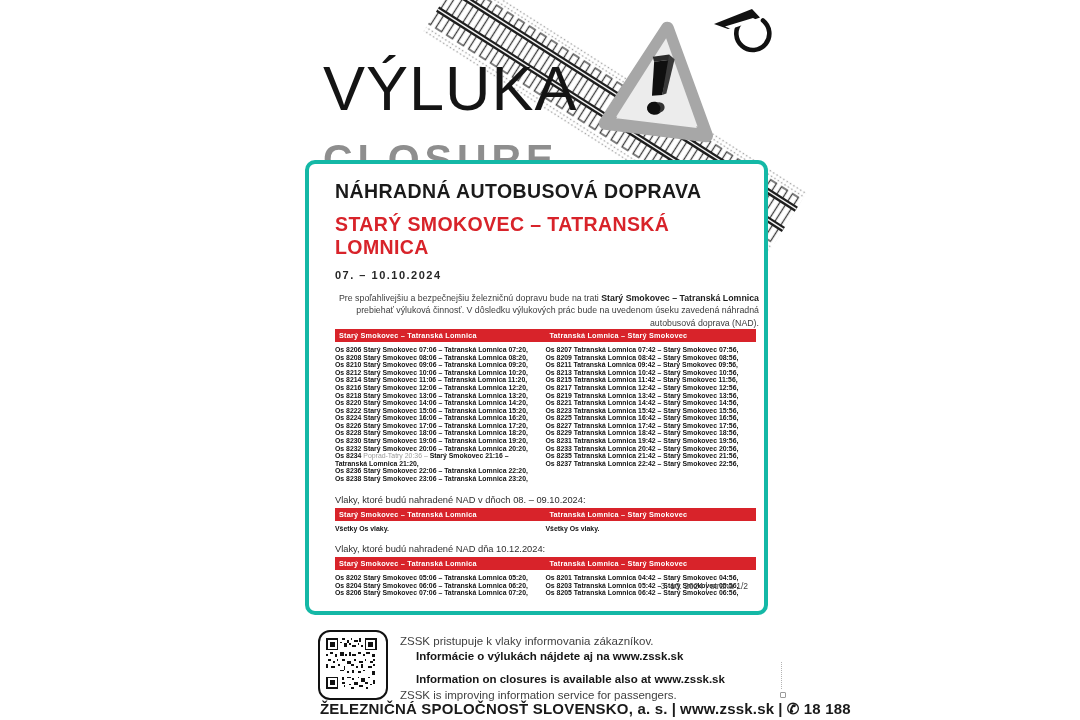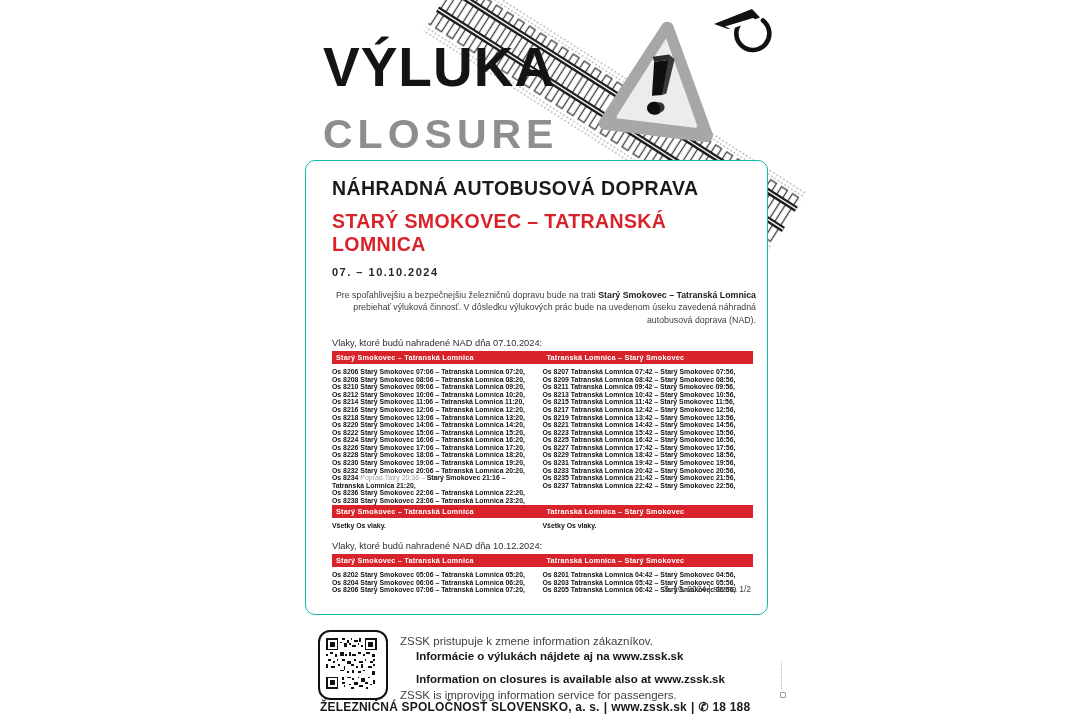--- a/index.html
+++ b/index.html
@@ -4,26 +4,26 @@
 <style>
   html,body{margin:0;padding:0;background:#fff;}
   .artboard{position:relative;width:1080px;height:720px;background:#fff;overflow:hidden;
             font-family:"Liberation Sans",sans-serif;margin:0 auto;}
 
   
   .deco{position:absolute;left:0;top:0;width:1080px;height:720px;z-index:1;pointer-events:none;}
 
   
   .headline{position:absolute;left:323px;top:40px;z-index:2;line-height:1;}
-  .headline .sk{font-size:55px;font-weight:700;letter-spacing:1px;color:#141414;}
+  .headline .sk{font-size:63px;font-weight:400;letter-spacing:1px;color:#141414;margin-top:17px;}
   .headline .en{font-size:41px;font-weight:700;letter-spacing:5px;color:#8e8e8e;margin-top:19px;}
 
   
   .card{position:absolute;left:305px;top:160px;width:463px;height:455px;z-index:3;
-        background:#fff;border:1px solid #14b8a6;border-radius:10px;box-sizing:border-box;
+        background:#fff;border:4px solid #14b8a6;border-radius:10px;box-sizing:border-box;
         padding:16px 14px 14px 26px;}
   .card h1{margin:0;font-size:19.5px;font-weight:700;color:#1a1a1a;letter-spacing:.4px;}
   .card h2{margin:10px 0 0;font-size:19.5px;font-weight:700;letter-spacing:.4px;}
   .card h3{margin:10px 0 0;font-size:11px;font-weight:700;letter-spacing:1.5px;color:#262626;}
   .intro{margin-top:11px;width:424px;font-size:8.8px;line-height:1.4;color:#3d3d3d;text-align:right;}
   .intro b{color:#1c1c1c;}
 
   .sec-label{margin:12px 0 3px;font-size:9.3px;color:#2e2e2e;}
   .sec-bar{display:flex;width:421px;height:13px;align-items:center;}
   .sec-col-h{width:50%;box-sizing:border-box;padding-left:4px;font-size:7.3px;font-weight:700;
@@ -37,21 +37,21 @@
 
   
   .qr-wrap{position:absolute;left:318px;top:630px;z-index:3;width:70px;height:70px;
            border:2.5px solid #111;border-radius:12px;box-sizing:border-box;padding:6px;background:#fff;}
   .info{position:absolute;left:400px;top:634px;z-index:3;}
   .info .ln{font-size:11.5px;line-height:1.32;color:#3f3f3f;}
   .info .ln.b{font-weight:700;color:#161616;margin-left:16px;}
   .info .gap{height:8px;}
 
   
-  .footer{position:absolute;left:320px;top:700px;z-index:3;font-size:12px;font-weight:700;
+  .footer{position:absolute;left:320px;top:700px;z-index:3;font-size:15px;font-weight:700;
           color:#1a1a1a;letter-spacing:.2px;}
   .footer .sep{margin:0 4px;}
 
   
   .credit{position:absolute;left:781px;top:662px;width:1px;height:27px;border-left:1px dotted #b3b3b3;z-index:3;}
   .credit .dot{position:absolute;left:-2px;top:30px;width:4px;height:4px;border:1px solid #9a9a9a;
                border-radius:1px;background:#fff;}
 </style>
 </head>
 <body>
@@ -104,21 +104,20 @@
   </div>
 
   <div class="card">
     <h1>NÁHRADNÁ AUTOBUSOVÁ DOPRAVA</h1>
     <h2 id="route-heading" style="color: rgb(216, 35, 42);">STARÝ SMOKOVEC – TATRANSKÁ LOMNICA</h2>
     <h3>07. – 10.10.2024</h3>
     <div class="intro"><span>Pre spoľahlivejšiu a bezpečnejšiu železničnú dopravu bude na trati </span><b>Starý Smokovec – Tatranská Lomnica</b><span> prebiehať výluková činnosť. V dôsledku výlukových prác bude na uvedenom úseku zavedená náhradná autobusová doprava (NAD).</span></div>
 
     <div id="sections">
   <div class="section">
-    <div class="sec-label">Vlaky, ktoré budú nahradené NAD dňa 07.10.2024:</div>
     <div class="sec-bar" style="background: rgb(216, 35, 42);">
       <div class="sec-col-h hL">Starý Smokovec – Tatranská Lomnica</div>
       <div class="sec-col-h hR">Tatranská Lomnica – Starý Smokovec</div>
     </div>
     <div class="sec-cols">
       <div class="sec-col rowsL">
               <div class="row">Os 8206 Starý Smokovec 07:06 – Tatranská Lomnica 07:20,</div>
               <div class="row">Os 8208 Starý Smokovec 08:06 – Tatranská Lomnica 08:20,</div>
               <div class="row">Os 8210 Starý Smokovec 09:06 – Tatranská Lomnica 09:20,</div>
               <div class="row">Os 8212 Starý Smokovec 10:06 – Tatranská Lomnica 10:20,</div>
@@ -151,20 +150,21 @@
               <div class="row">Os 8229 Tatranská Lomnica 18:42 – Starý Smokovec 18:56,</div>
               <div class="row">Os 8231 Tatranská Lomnica 19:42 – Starý Smokovec 19:56,</div>
               <div class="row">Os 8233 Tatranská Lomnica 20:42 – Starý Smokovec 20:56,</div>
               <div class="row">Os 8235 Tatranská Lomnica 21:42 – Starý Smokovec 21:56,</div>
               <div class="row">Os 8237 Tatranská Lomnica 22:42 – Starý Smokovec 22:56,</div>
             </div>
     </div>
   </div>
 
   <div class="section">
+    <div class="sec-label">Vlaky, ktoré budú nahradené NAD v dňoch 08. – 09.10.2024:</div>
     <div class="sec-bar" style="background: rgb(216, 35, 42);">
       <div class="sec-col-h hL">Starý Smokovec – Tatranská Lomnica</div>
       <div class="sec-col-h hR">Tatranská Lomnica – Starý Smokovec</div>
     </div>
     <div class="sec-cols">
       <div class="sec-col rowsL">
               <div class="row">Všetky Os vlaky.</div>
             </div>
       <div class="sec-col rowsR">
               <div class="row">Všetky Os vlaky.</div>
@@ -273,21 +273,21 @@
       </g>
       <g fill="#111">
         <rect x="2" y="2" width="3" height="3"></rect>
           <rect x="24" y="2" width="3" height="3"></rect>
           <rect x="2" y="24" width="3" height="3"></rect>
       </g>
     </svg>
   </div>
 
   <div class="info">
-    <div class="ln">ZSSK pristupuje k zmene information zákazníkov.</div>
+    <div class="ln">ZSSK pristupuje k vlaky informovania zákazníkov.</div>
     <div class="ln b">Informácie o výlukách nájdete aj na www.zssk.sk</div>
     <div class="gap"></div>
     <div class="ln b">Information on closures is available also at www.zssk.sk</div>
     <div class="ln">ZSSK is improving information service for passengers.</div>
   </div>
 
   <div class="credit">
       <span class="dot"></span>
     </div>
 

